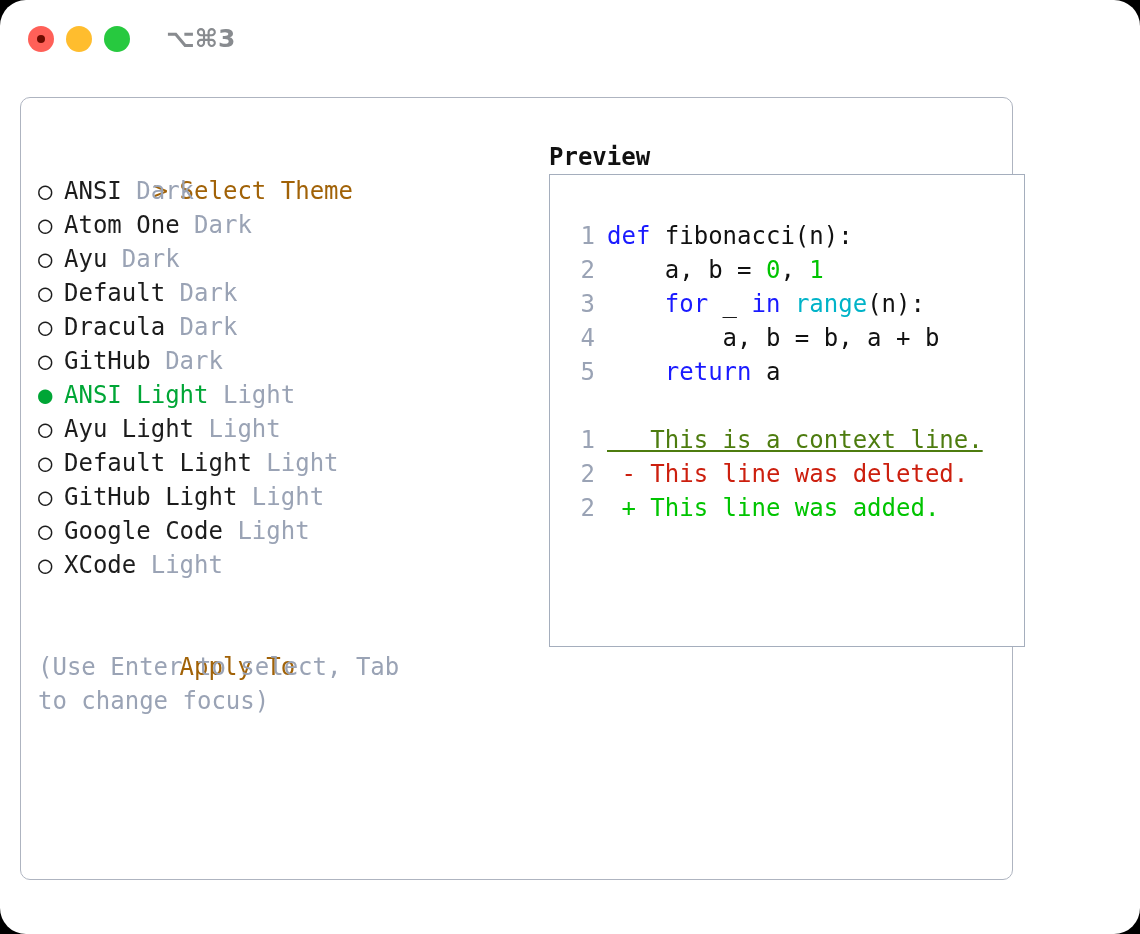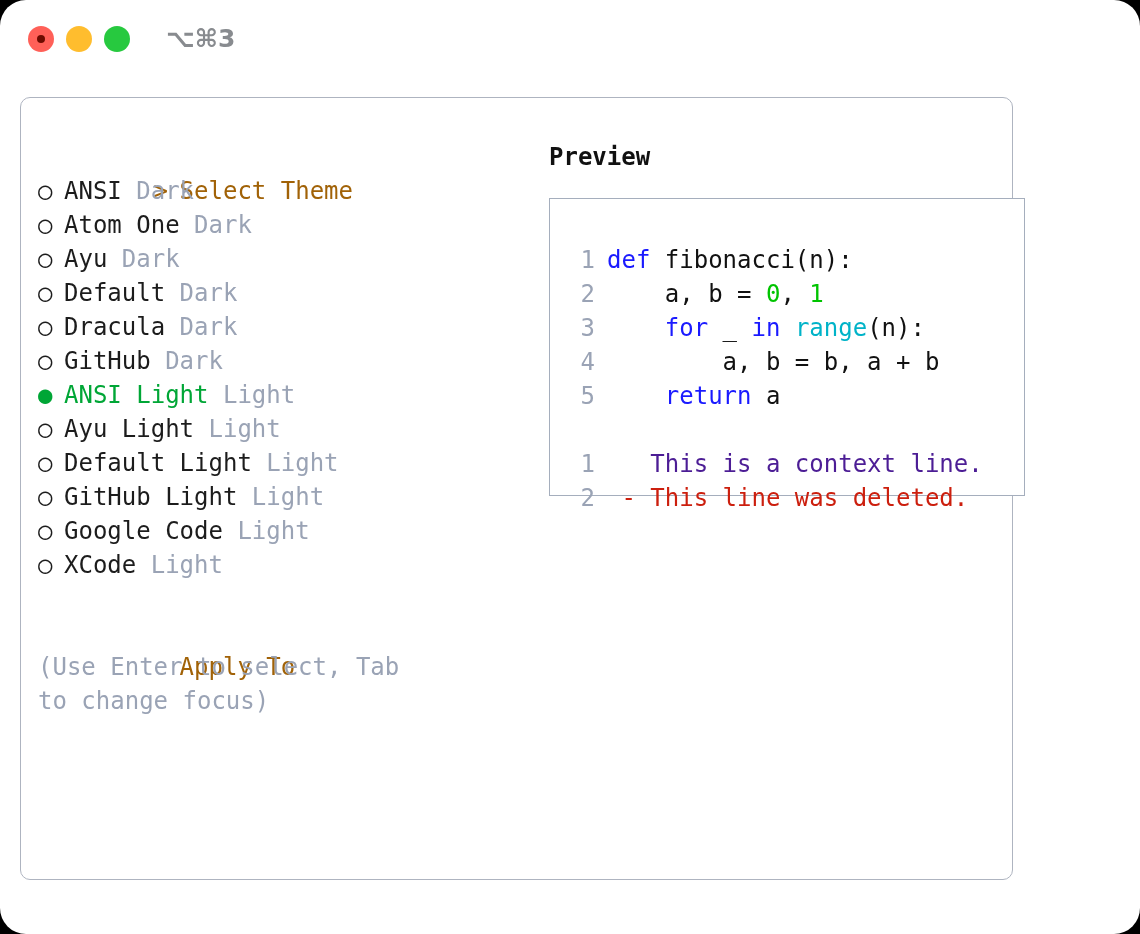--- a/index.html
+++ b/index.html
@@ -121,23 +121,22 @@
     padding-left: 47px;
   }
   #preview-title {
     font-size: 24px;
     line-height: 34px;
     font-weight: bold;
     color: #111111;
     white-space: pre;
   }
   #preview-box {
-    margin-top: 24px;
     width: 476px;
-    height: 298px;
+    height: 473px;
     box-sizing: border-box;
     border: 1.5px solid #a5aebd;
     background: #ffffff;
     position: relative;
   }
   #code-area {
     position: absolute;
     left: 17px;
     top: 44px;
     right: 6px;
@@ -151,21 +150,21 @@
     display: inline-block;
     width: 28px;
     text-align: right;
     color: #9aa3b5;
     margin-right: 12px;
   }
   .tok-kw   { color: #1a1aff; }
   .tok-fn   { color: #00b3c8; text-align: right; }
   .tok-num  { color: #00c400; }
   .tok-txt  { color: #111111; }
-  .tok-ctx  { color: #4c1d95; }
+  .tok-ctx  { color: #4d7c0f; text-decoration: underline; }
   .tok-del  { color: #cc1f0e; }
   .tok-add  { color: #00c400; }
   .blankline { height: 34px; }
 </style>
 </head>
 <body>
 
 <div id="window">
 
   <div id="titlebar">
@@ -217,19 +216,20 @@
               <div class="cline"><span class="ln">1</span><span class="tok-kw">def</span><span class="tok-txt"> fibonacci(n):</span></div>
               <div class="cline"><span class="ln">2</span><span class="tok-txt">    a, b = </span><span class="tok-num">0</span><span class="tok-txt">, </span><span class="tok-num">1</span></div>
               <div class="cline"><span class="ln">3</span><span class="tok-txt">    </span><span class="tok-kw">for</span><span class="tok-txt"> _ </span><span class="tok-kw">in</span><span class="tok-txt"> </span><span class="tok-fn">range</span><span class="tok-txt">(n):</span></div>
               <div class="cline"><span class="ln">4</span><span class="tok-txt">        a, b = b, a + b</span></div>
               <div class="cline"><span class="ln">5</span><span class="tok-txt">    </span><span class="tok-kw">return</span><span class="tok-txt"> a</span></div>
             </div>
           <div class="blankline"></div>
           <div id="diff-lines">
               <div class="cline"><span class="ln">1</span><span class="tok-ctx">   This is a context line.</span></div>
               <div class="cline"><span class="ln">2</span><span class="tok-del"> - This line was deleted.</span></div>
+              <div class="cline"><span class="ln">2</span><span class="tok-add"> + This line was added.</span></div>
             </div>
         </div>
       </div>
     </div>
 
   </div>
 </div>
 
 </body></html>

